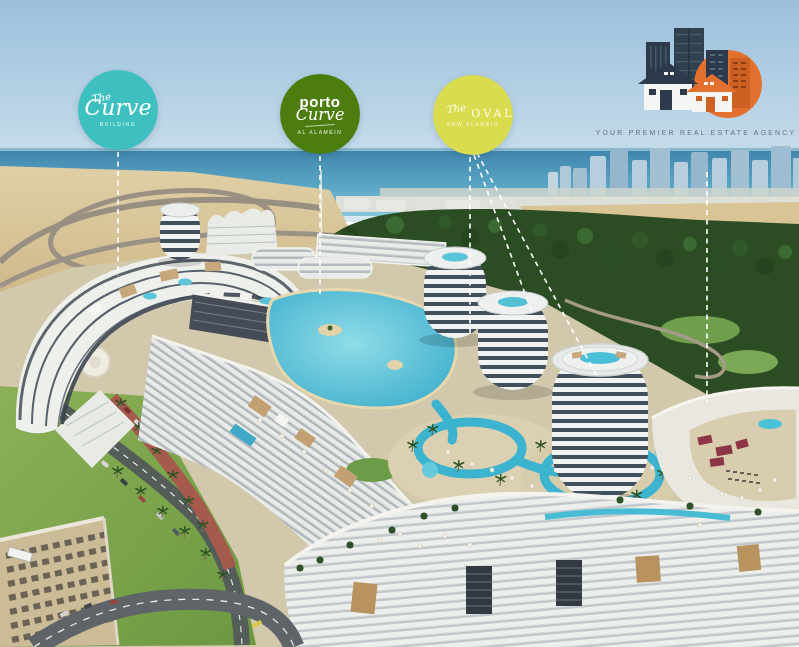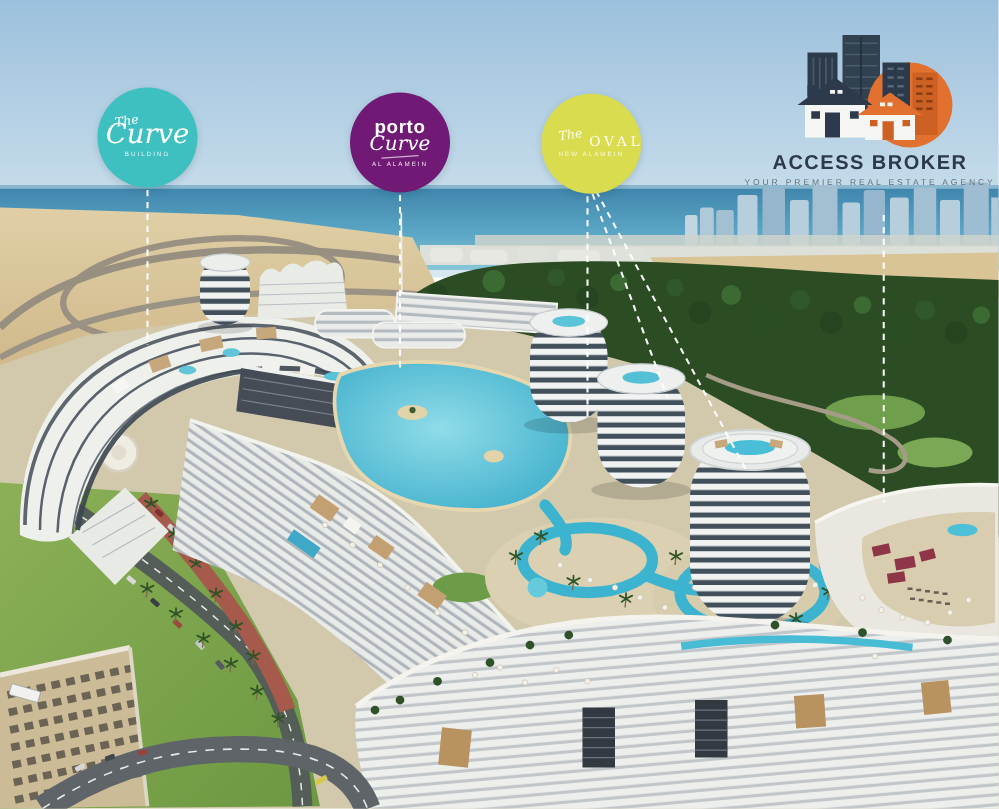--- a/index.html
+++ b/index.html
@@ -5,21 +5,21 @@
 <style>
   html,body{margin:0;padding:0;background:#ffffff;}
   .stage{position:relative;width:799px;height:647px;overflow:hidden;
          font-family:"Liberation Sans",sans-serif;}
   .scene{position:absolute;left:0;top:0;}
   
   .badge{position:absolute;width:80px;height:80px;border-radius:50%;
          display:flex;flex-direction:column;align-items:center;justify-content:center;
          color:#fff;text-align:center;line-height:1;box-shadow:0 2px 6px rgba(30,60,80,.18);}
   .badge-curve{left:78px;top:70px;background:#3ec0c0;}
-  .badge-porto{left:280px;top:74px;background:#701a75;}
+  .badge-porto{left:280px;top:74px;background:#4d7c0f;}
   .badge-oval{left:433px;top:75px;background:#d9dc4e;color:#fdfceb;}
   .badge .pre{font-family:"DejaVu Serif",serif;font-style:italic;font-size:10px;
               transform:translateX(-16px) rotate(-8deg);margin-bottom:-6px;}
   .badge .name{font-family:"DejaVu Serif",serif;font-style:italic;font-size:22px;}
   .badge-oval .name{font-style:normal;font-size:11px;letter-spacing:3px;margin-left:40px;}
   .badge .sub{font-size:5px;letter-spacing:1.6px;margin-top:3px;opacity:.9;}
   .badge-porto .l1{font-size:15px;font-weight:bold;letter-spacing:.5px;}
   .badge-porto .l2{font-family:"DejaVu Serif",serif;font-style:italic;font-size:16px;margin-top:-2px;}
   .badge-porto .rule{width:30px;height:1px;background:rgba(255,255,255,.65);margin:2px 0 1px 0;
                      border-radius:1px;transform:rotate(-4deg);}
@@ -568,17 +568,16 @@
         <polygon points="70,66 96,48 122,66" fill="#e2702e"></polygon>
         <rect x="88" y="56" width="4" height="3" fill="#f4f4f2"></rect>
             <rect x="94" y="56" width="4" height="3" fill="#f4f4f2"></rect>
         <rect x="76" y="66" width="40" height="20" fill="#f5f5f3"></rect>
         <rect x="90" y="71" width="9" height="15" fill="#cd6124"></rect>
         <rect x="80" y="70" width="6" height="5" fill="#cd6124"></rect>
             <rect x="106" y="70" width="6" height="5" fill="#cd6124"></rect>
       </g>
     </g>
   </svg>
-  <div class="title">ACCESS BROKER</div>
   <div class="tagline">YOUR PREMIER REAL ESTATE AGENCY</div>
 </div>
 
 </div>
 
 </body></html>

